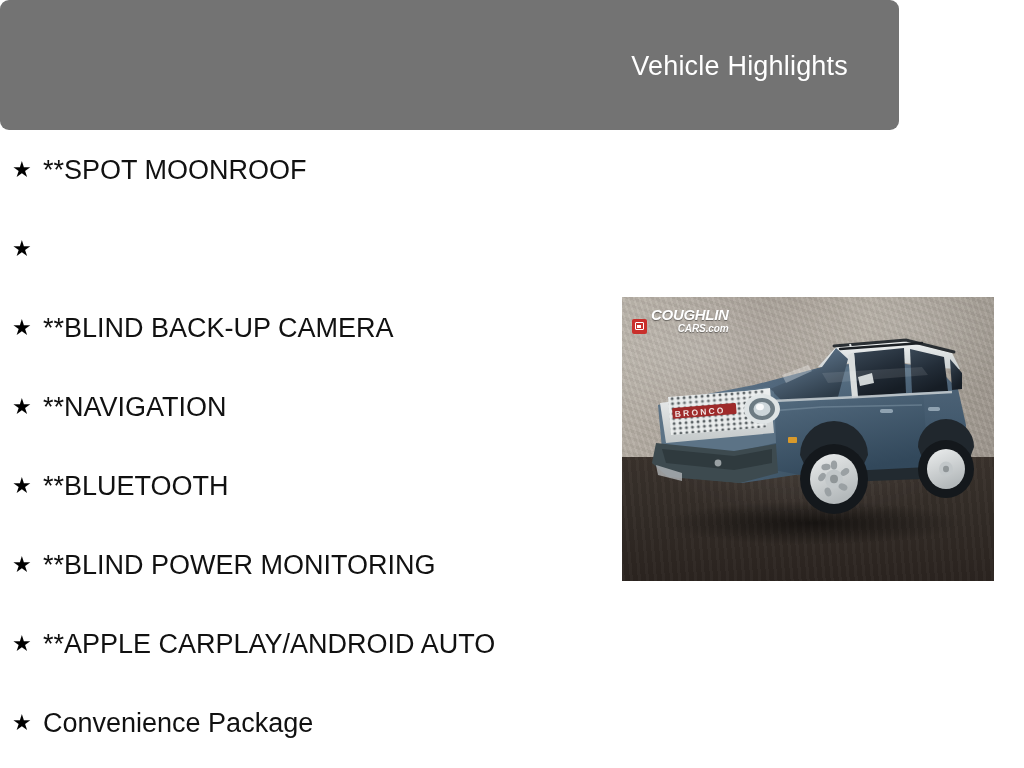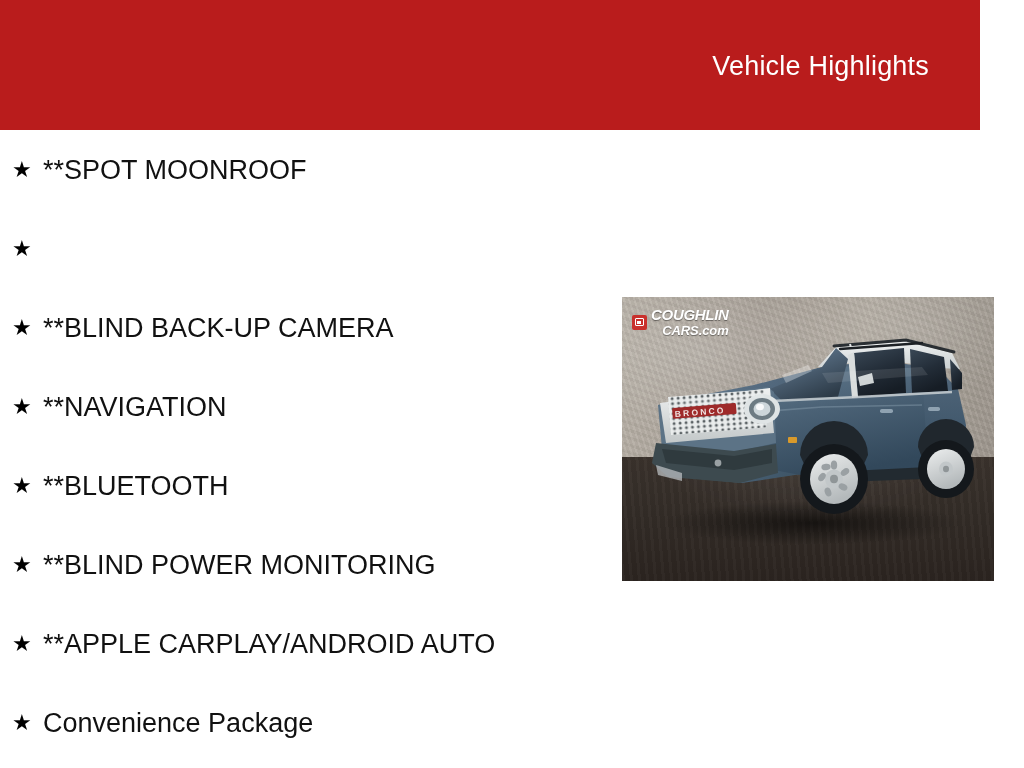--- a/index.html
+++ b/index.html
@@ -13,24 +13,25 @@
     font-family: "Liberation Sans", sans-serif;
     overflow: hidden;
     position: relative;
   }
 
   
   #header-banner {
     position: absolute;
     left: 0;
     top: 0;
-    width: 980px;
+    width: 899px;
     height: 130px;
-    background: #b91c1c;
+    background: #737373;
     box-sizing: border-box;
+    border-radius: 9px;
   }
   #header-title {
     position: absolute;
     right: 51px;
     top: 50px;
     color: #ffffff;
     font-size: 27px;
     line-height: 32px;
     letter-spacing: 0.2px;
     white-space: nowrap;
@@ -115,21 +116,21 @@
     left: 0; top: 0; right: 0; bottom: 0;
     background: repeating-linear-gradient(85deg, rgba(255,255,255,0.022) 0 3px, rgba(0,0,0,0.03) 3px 8px);
   }
 
   
   #photo-watermark {
     position: absolute;
     left: 10px;
     top: 10px;
     display: flex;
-    align-items: center;
+    align-items: flex-end;
     z-index: 6;
   }
   #watermark-mark {
     width: 15px;
     height: 15px;
     background: #c9302c;
     border-radius: 2px;
     margin-right: 4px;
     margin-top: 1px;
     position: relative;
@@ -159,21 +160,21 @@
     color: #ffffff;
     font-size: 15px;
     font-weight: bold;
     font-style: italic;
     letter-spacing: -0.3px;
     text-shadow: 0 1px 1px rgba(0,0,0,0.45);
   }
   #watermark-secondary {
     display: block;
     color: #ffffff;
-    font-size: 13px;
+    font-size: 10px;
     font-weight: bold;
     font-style: italic;
     letter-spacing: -0.1px;
     text-align: right;
     margin-top: 2px;
     text-shadow: 0 1px 1px rgba(0,0,0,0.45);
   }
 
   #vehicle-svg {
     position: absolute;

